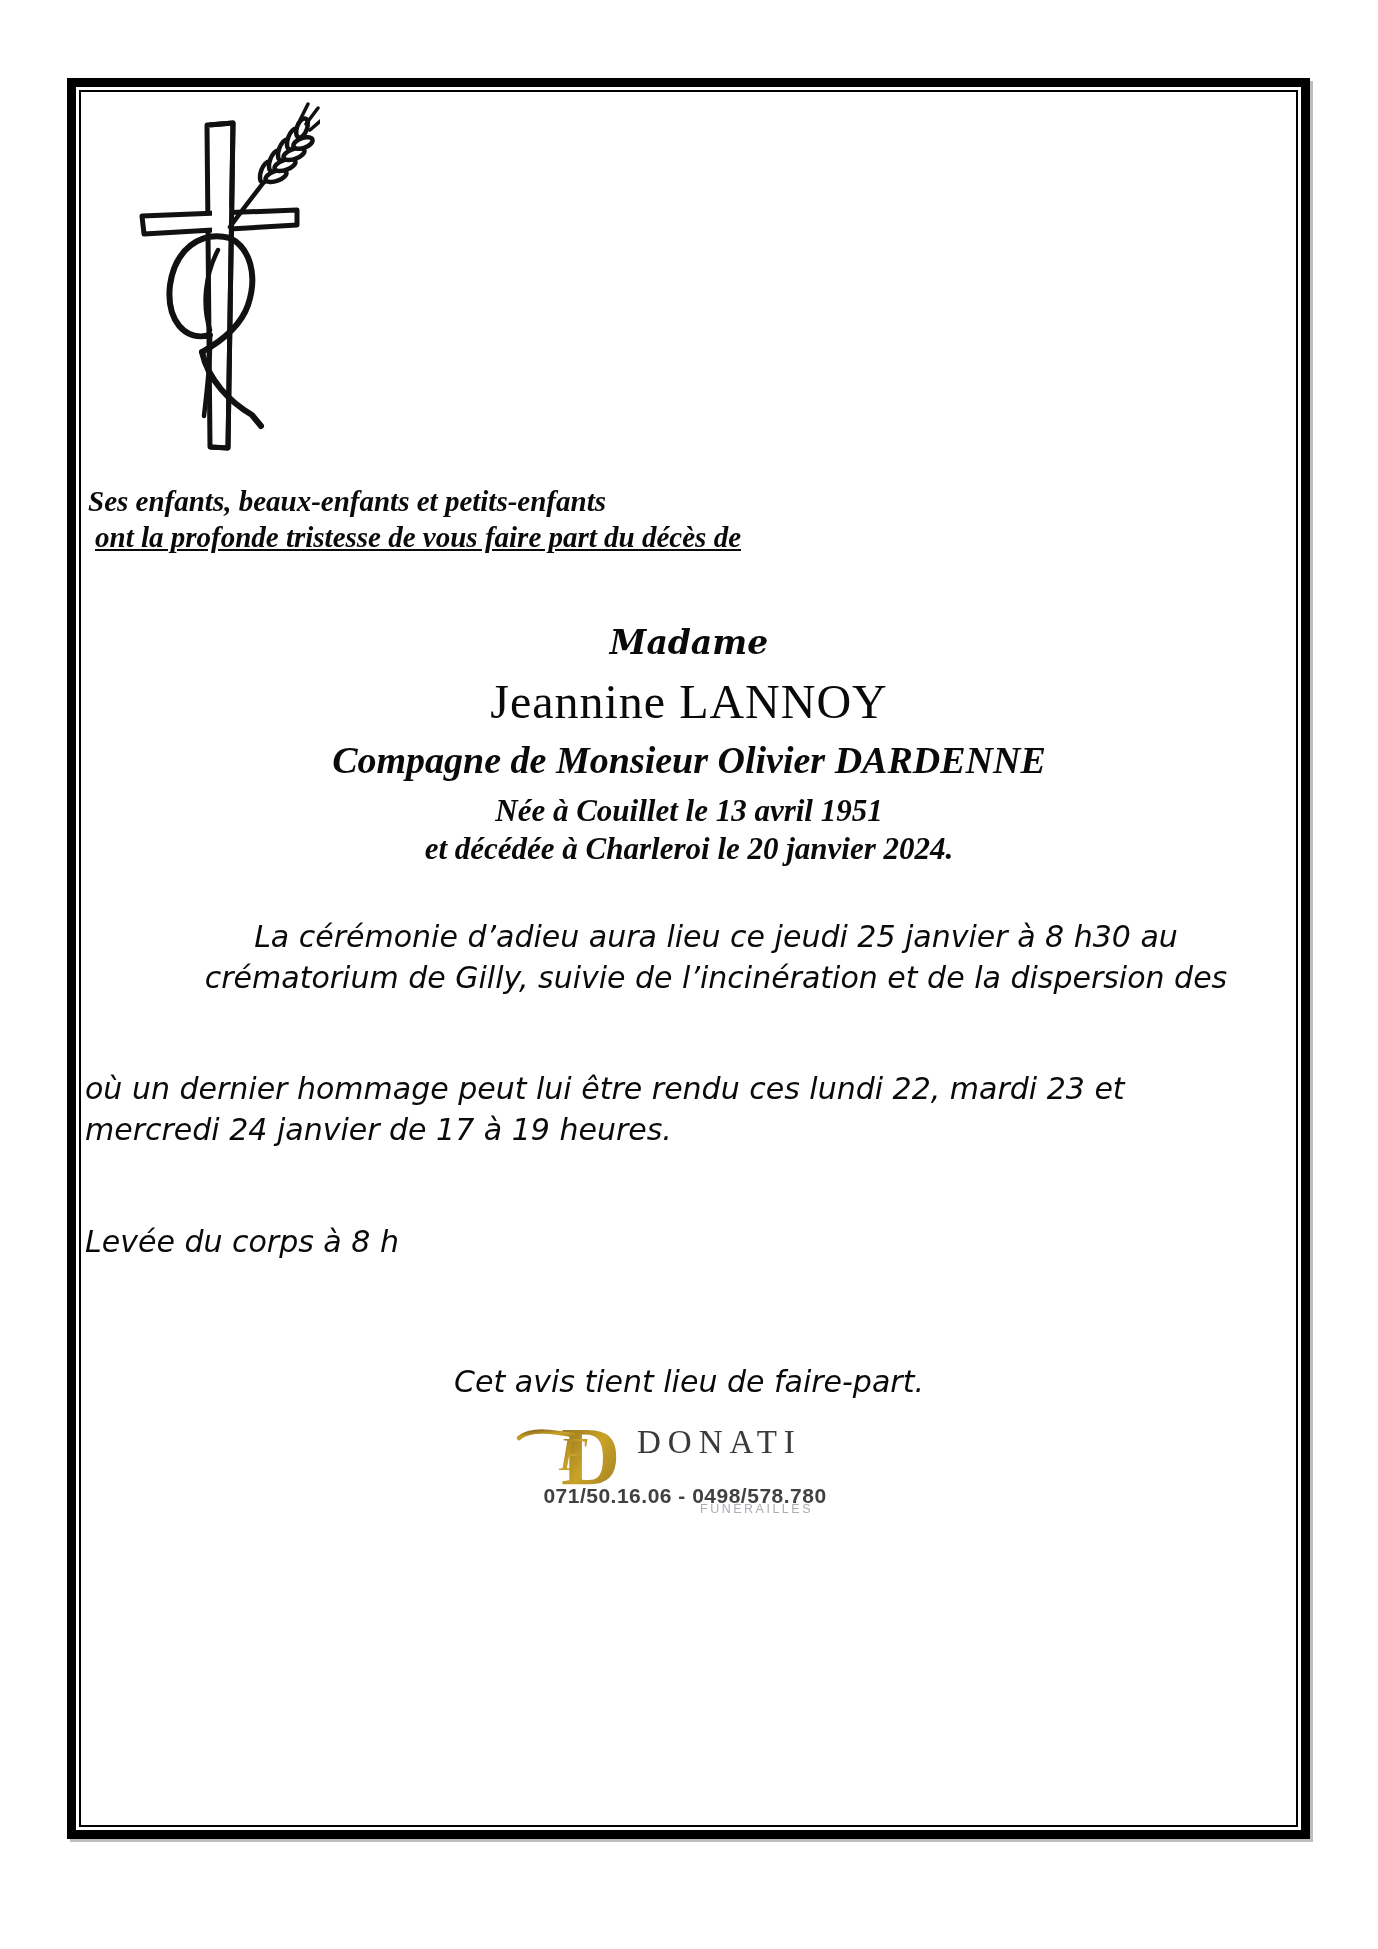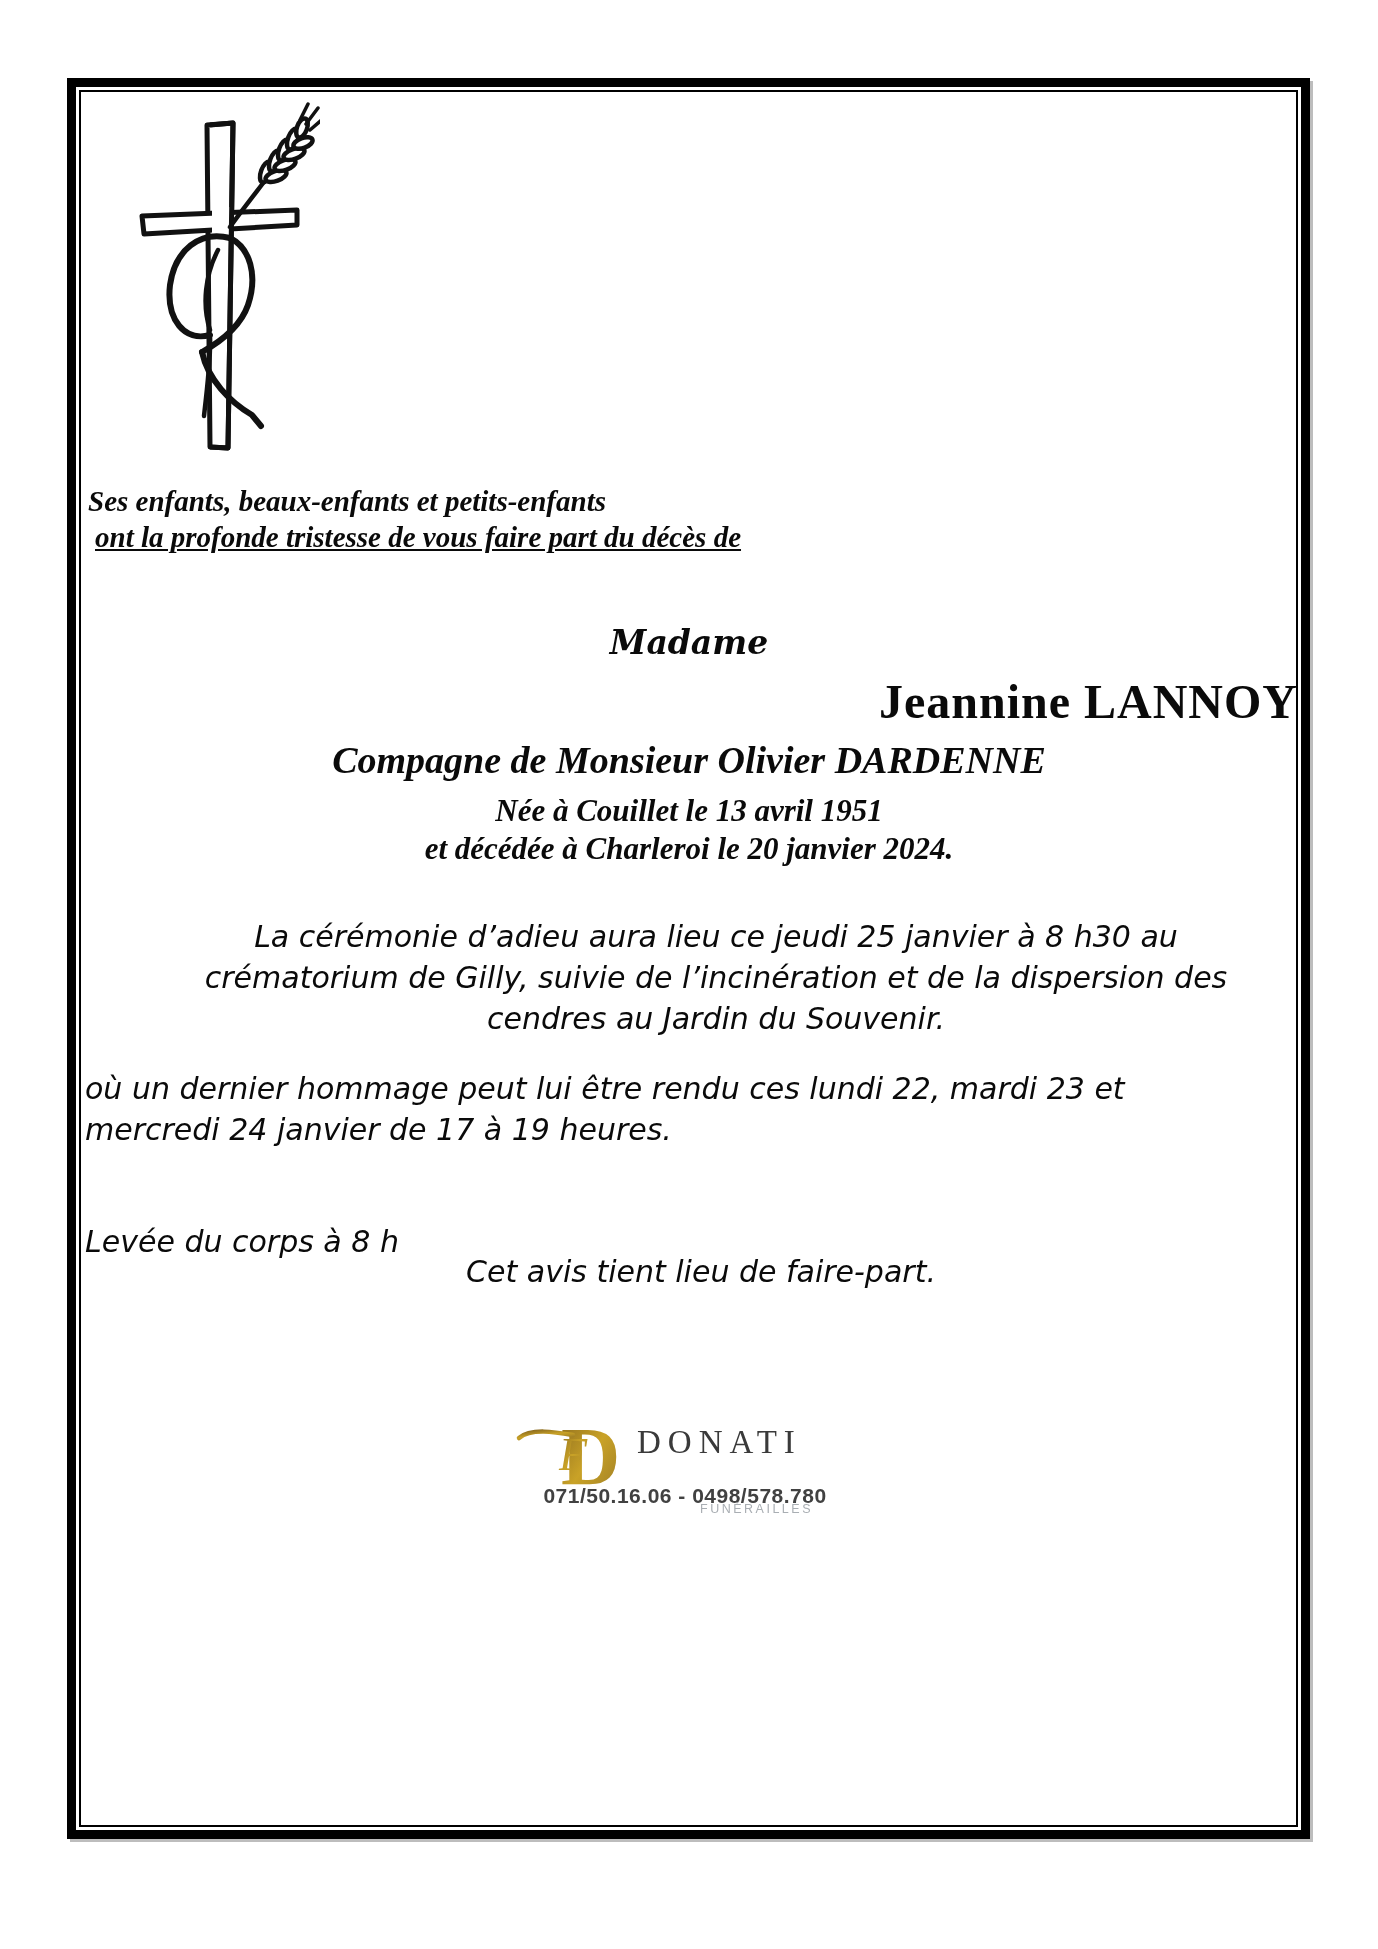--- a/index.html
+++ b/index.html
@@ -20,29 +20,29 @@
   .script{font-family:"DejaVu Sans",sans-serif;font-style:italic;}
   .nowrap{white-space:nowrap;}
   .centered{position:absolute;left:80px;width:1218px;text-align:center;}
 
   .cross-art{position:absolute;left:100px;top:88px;width:220px;height:370px;}
 
   .intro{left:88px;top:483px;font-size:29px;line-height:36px;}
   .intro-line2{margin-left:7px;text-decoration:underline;}
 
   .madame{top:618px;font-size:33px;line-height:50px;font-family:"DejaVu Serif",serif;font-weight:bold;font-style:italic;}
-  .deceased-name{top:674px;font-size:48px;line-height:56px;font-weight:bold;letter-spacing:1px;text-align:right;}
+  .deceased-name{top:674px;font-size:48px;line-height:56px;font-weight:normal;letter-spacing:1px;}
   .relation{top:735px;font-size:38px;line-height:50px;}
   .birth{top:792px;font-size:31px;line-height:38px;}
   .death{top:830px;font-size:31px;line-height:38px;font-family:Liberation Serif, serif;}
 
   .ceremony{top:916px;font-size:30px;line-height:41px;margin-left:27px;}
   .repose{left:85px;top:1068px;width:1210px;font-size:30px;line-height:41px;}
   .levee{left:85px;top:1222px;font-size:30px;line-height:40px;}
-  .avis{top:1252px;font-size:30px;line-height:40px;padding-left:12px;}
+  .avis{top:1362px;font-size:30px;line-height:40px;}
 
   .logo-monogram{position:absolute;left:513px;top:1412px;width:125px;height:80px;}
   .logo-name{
     position:absolute;left:637px;top:1424px;width:176px;
     font-family:"Liberation Serif",serif;font-size:33px;font-weight:normal;
     letter-spacing:7px;color:#3a3a3a;white-space:nowrap;
   }
   .logo-subtitle{
     position:absolute;left:637px;top:1462px;width:176px;text-align:right;
     font-family:"Liberation Sans",sans-serif;font-size:12.5px;letter-spacing:2.5px;
@@ -105,21 +105,20 @@
 
 <div class="centered madame">Madame</div>
 <div class="centered deceased-name">Jeannine LANNOY</div>
 <div class="centered relation serif-bi">Compagne de Monsieur Olivier DARDENNE</div>
 <div class="centered birth serif-bi">Née à Couillet le 13 avril 1951</div>
 <div class="centered death serif-bi">et décédée à Charleroi le 20 janvier 2024.</div>
 
 <div class="centered ceremony script">
   <div class="nowrap">La cérémonie d’adieu aura lieu ce jeudi 25 janvier à 8 h30 au</div>
   <div class="nowrap">crématorium de Gilly, suivie de l’incinération et de la dispersion des</div>
-  <div class="nowrap">cendres au Jardin du Souvenir.</div>
 </div>
 
 <div class="abs repose script">
   <div class="nowrap">où un dernier hommage peut lui être rendu ces lundi 22, mardi 23 et</div>
   <div class="nowrap">mercredi 24 janvier de 17 à 19 heures.</div>
 </div>
 
 <div class="abs levee script nowrap">Levée du corps à 8 h</div>
 
 <div class="centered avis script">Cet avis tient lieu de faire-part.</div>

